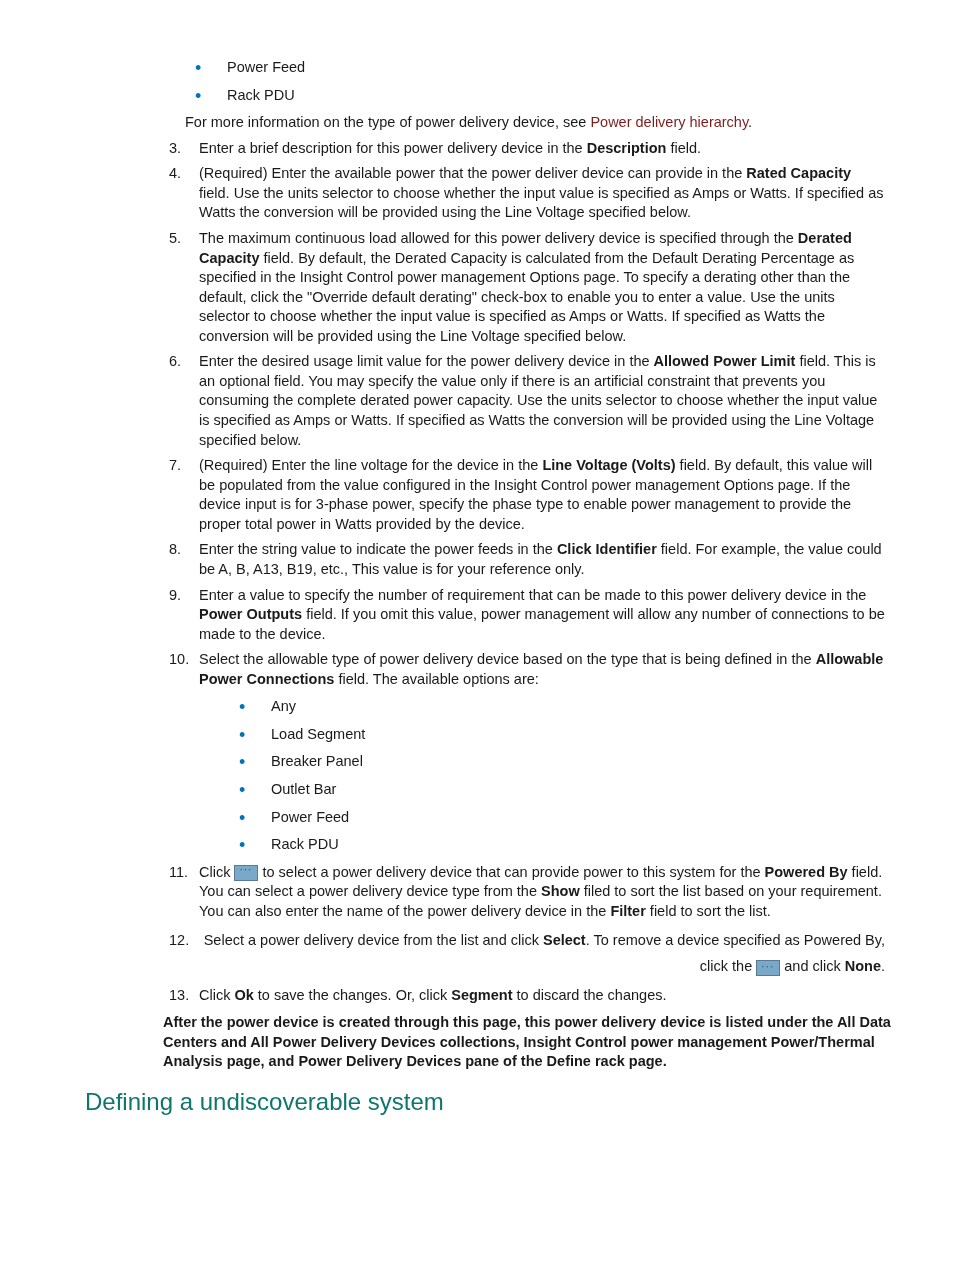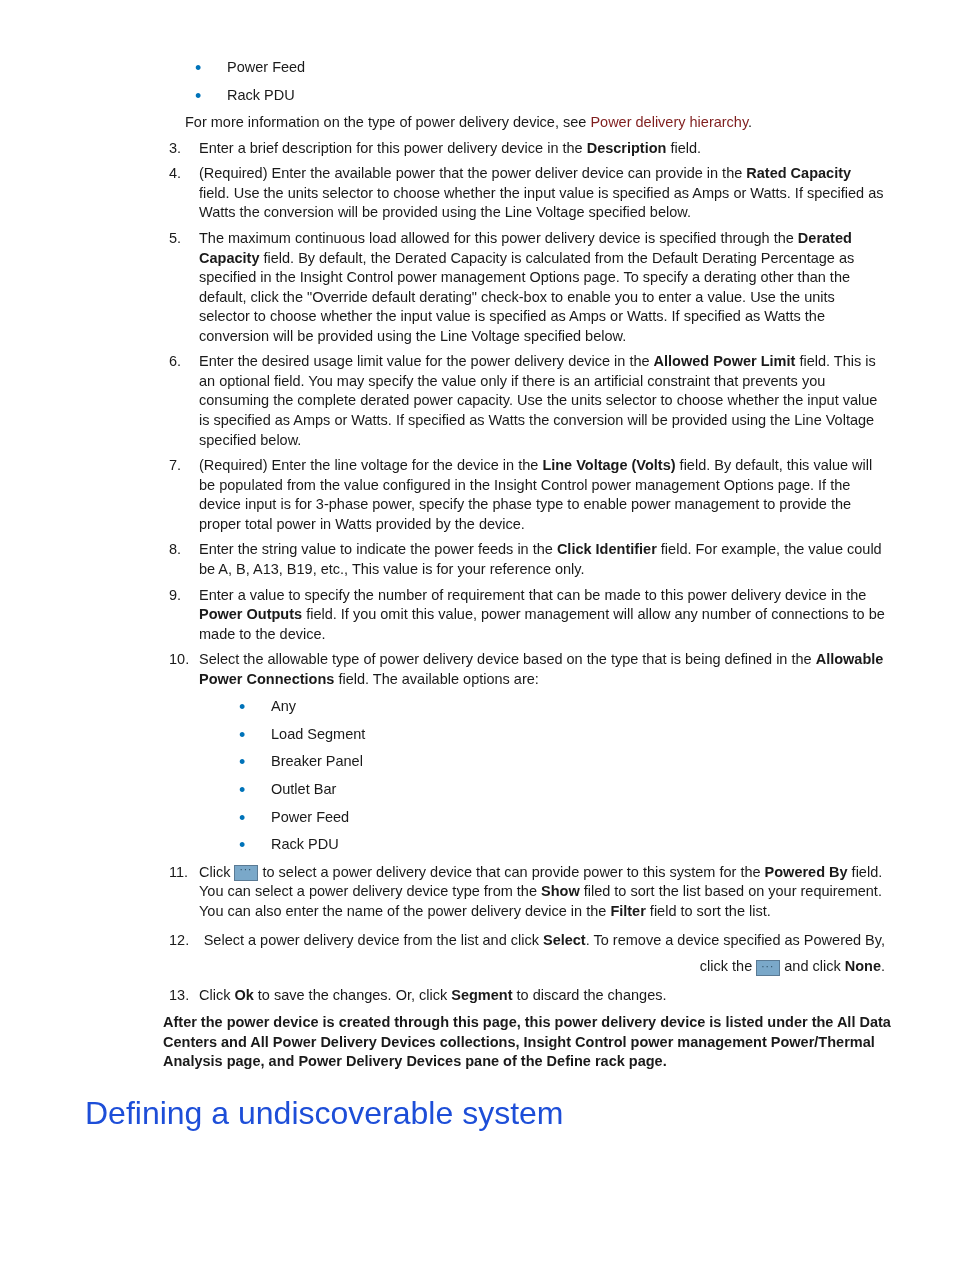--- a/index.html
+++ b/index.html
@@ -56,23 +56,23 @@
   a.link {
     color: #7f1d1d;
     text-decoration: none;
   }
   .subinfo {
     margin: 6px 0 6px 30px;
   }
   h2.section {
     font-family: Arial, Helvetica, sans-serif;
     font-weight: 300;
-    font-size: 32px;
-    color: #1d4ed8;
-    margin: 20px 0 10px -70px;
+    font-size: 24px;
+    color: #0f766e;
+    margin: 14px 0 10px -70px;
   }
   .para {
     margin: 8px 8px;
     font-weight: bold;
   }
   .icon-box {
     display: inline-block;
     width: 22px;
     height: 14px;
     background: #7aa8c9;

